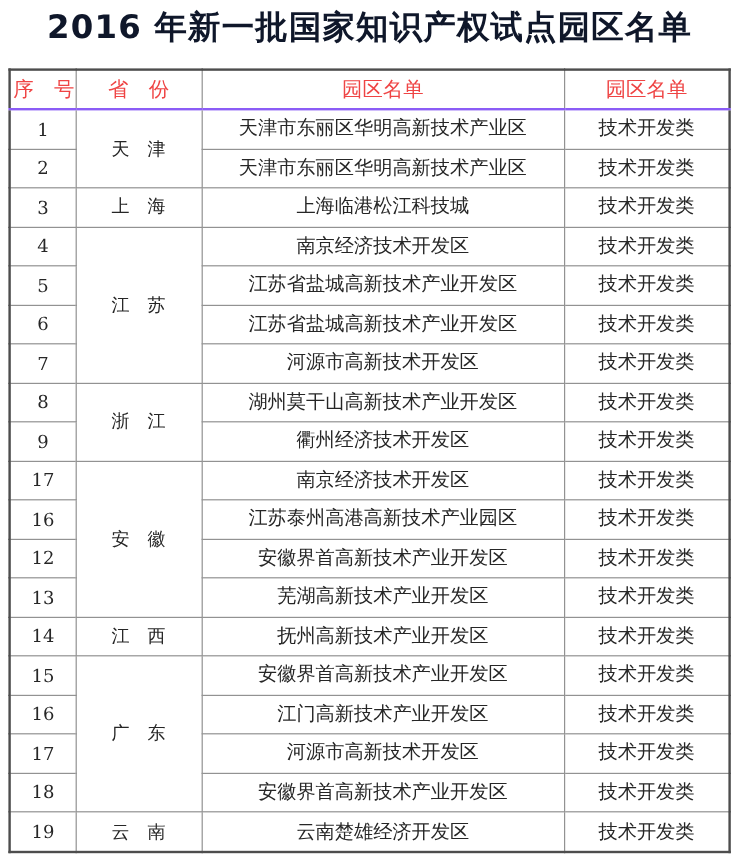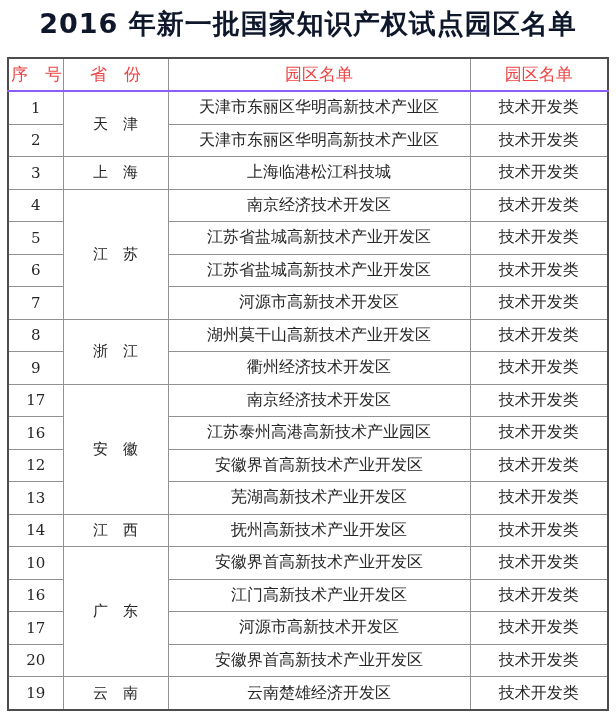--- a/index.html
+++ b/index.html
@@ -157,37 +157,37 @@
           <td class="park-cell">芜湖高新技术产业开发区</td>
           <td class="type-cell">技术开发类</td>
         </tr>
         <tr>
           <td class="num-cell">14</td>
           <td class="province-cell">江　西</td>
           <td class="park-cell">抚州高新技术产业开发区</td>
           <td class="type-cell">技术开发类</td>
         </tr>
         <tr>
-          <td class="num-cell">10</td>
+          <td class="num-cell">15</td>
           <td class="province-cell" rowspan="4">广　东</td>
           <td class="park-cell">安徽界首高新技术产业开发区</td>
           <td class="type-cell">技术开发类</td>
         </tr>
         <tr>
           <td class="num-cell">16</td>
           <td class="park-cell">江门高新技术产业开发区</td>
           <td class="type-cell">技术开发类</td>
         </tr>
         <tr>
           <td class="num-cell">17</td>
           <td class="park-cell">河源市高新技术开发区</td>
           <td class="type-cell">技术开发类</td>
         </tr>
         <tr>
-          <td class="num-cell">20</td>
+          <td class="num-cell">18</td>
           <td class="park-cell">安徽界首高新技术产业开发区</td>
           <td class="type-cell">技术开发类</td>
         </tr>
         <tr>
           <td class="num-cell">19</td>
           <td class="province-cell">云　南</td>
           <td class="park-cell">云南楚雄经济开发区</td>
           <td class="type-cell">技术开发类</td>
         </tr>
       </tbody>

